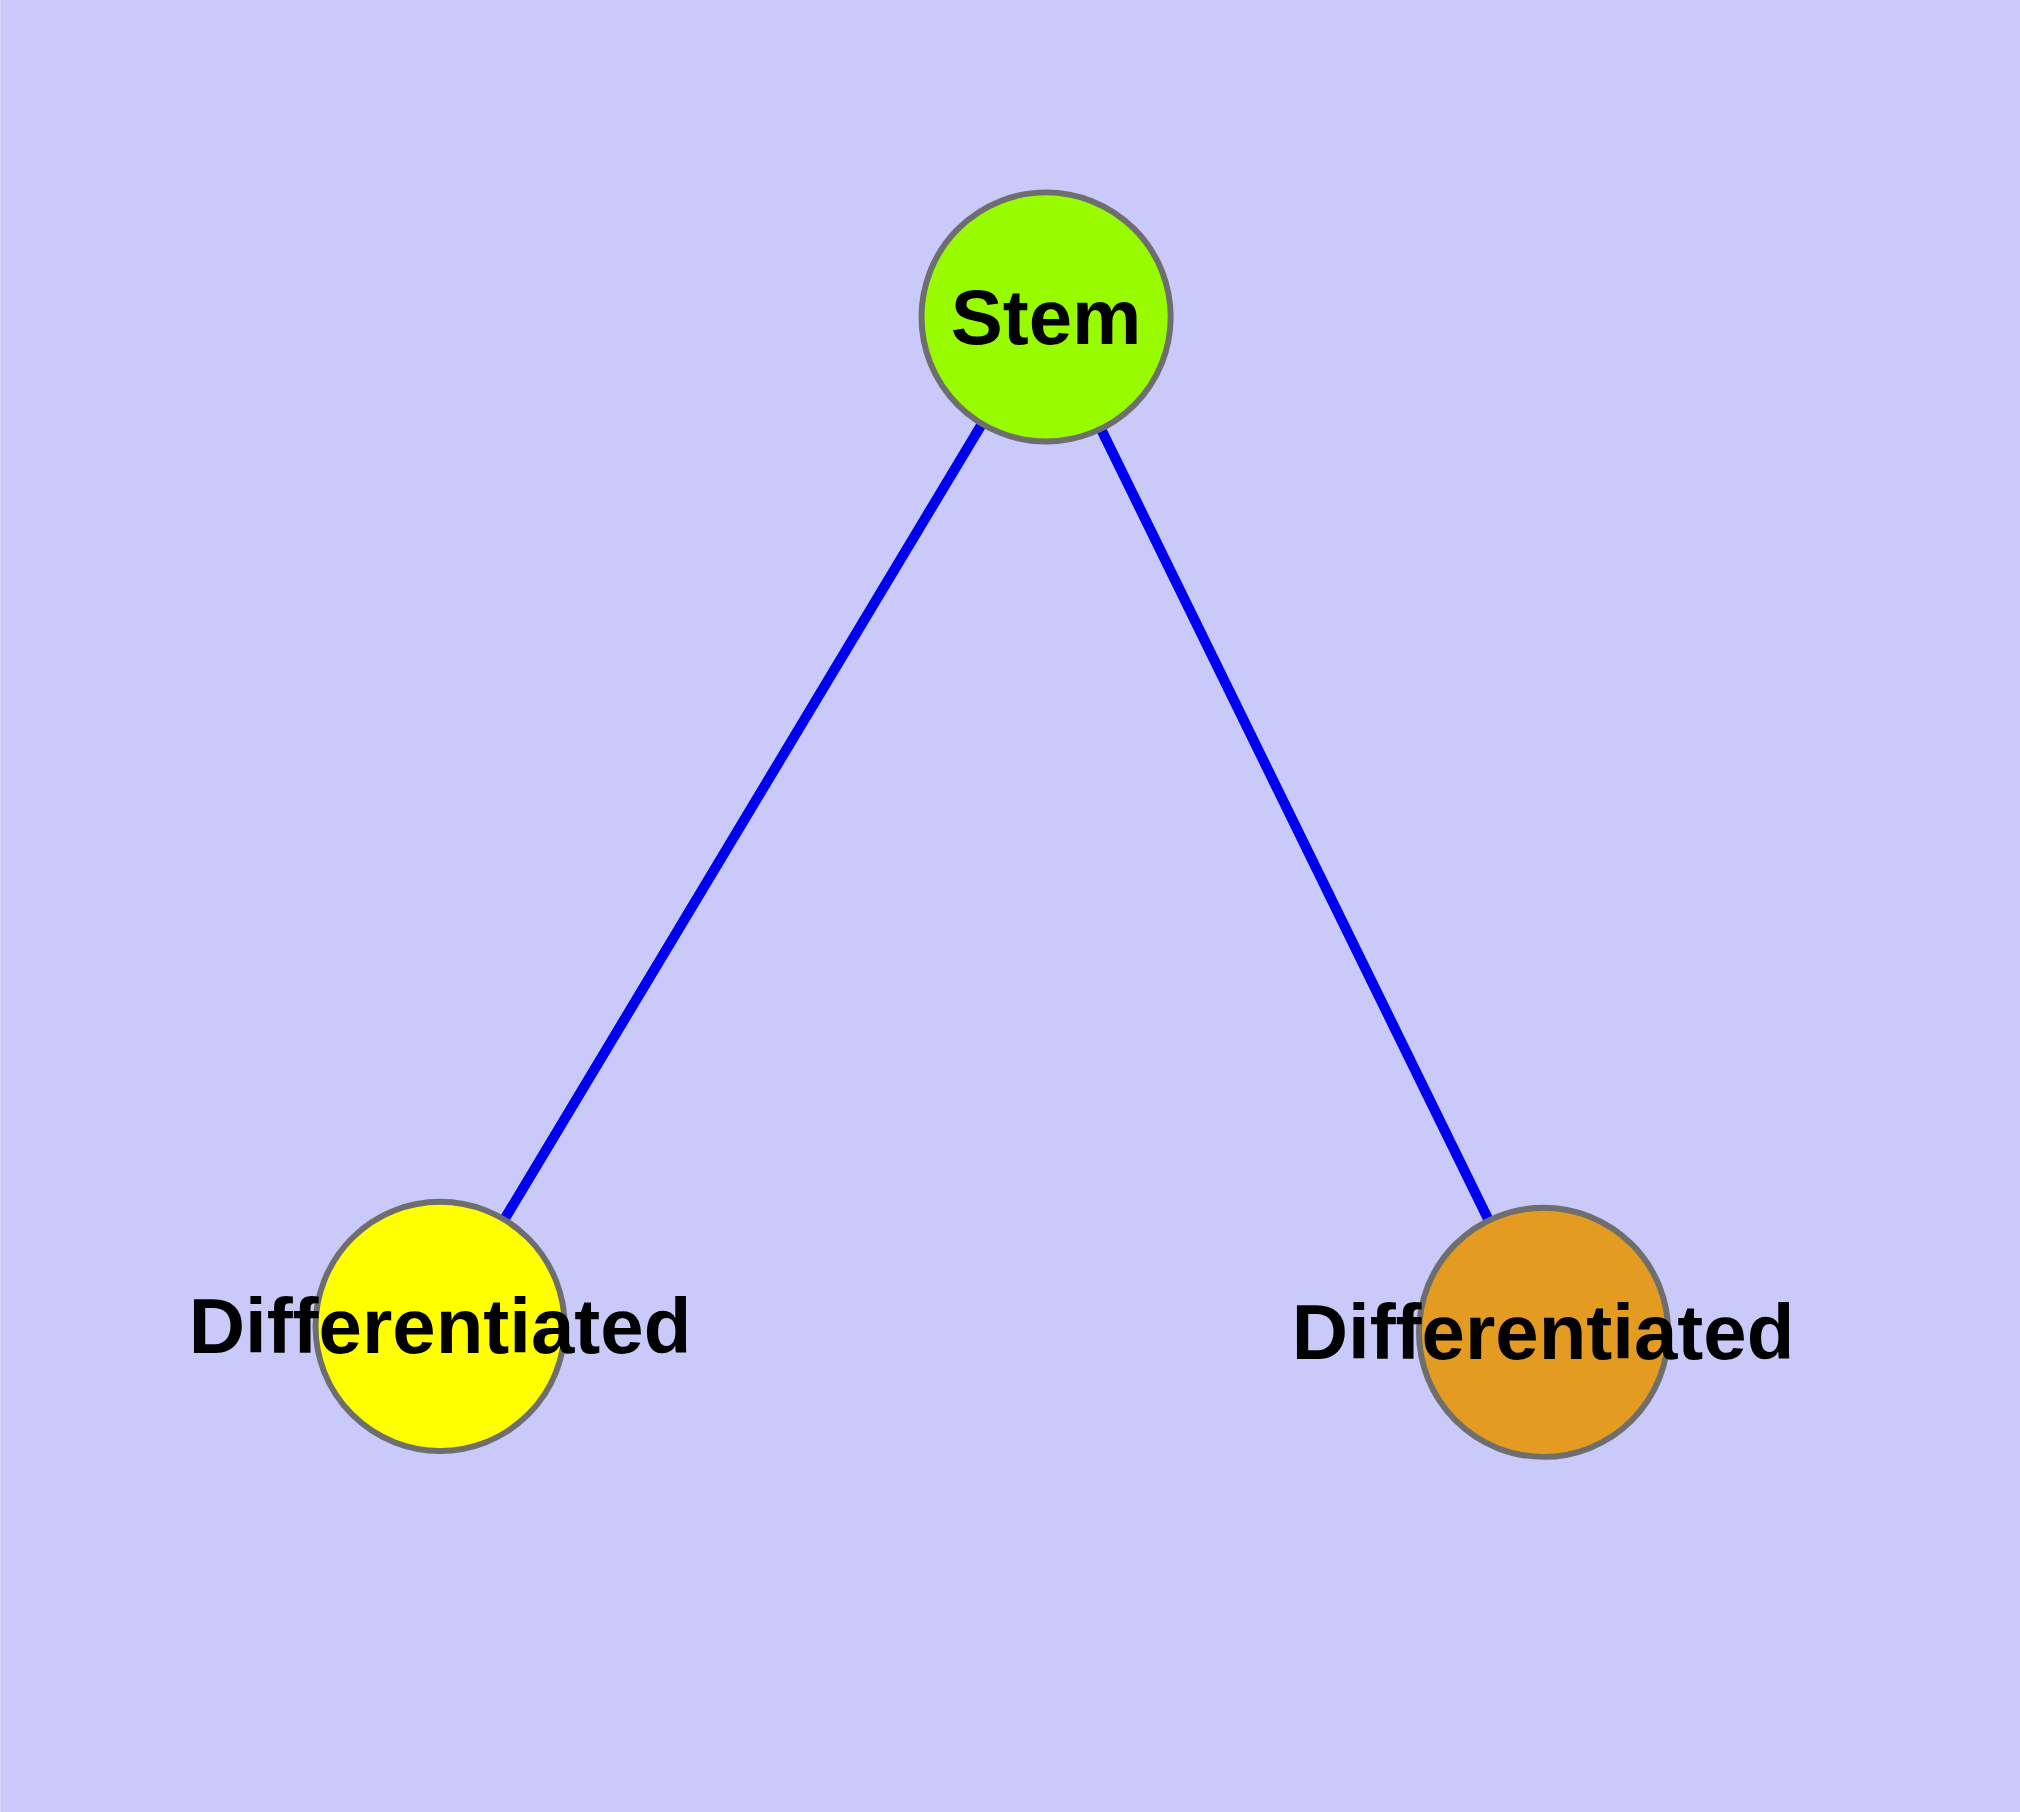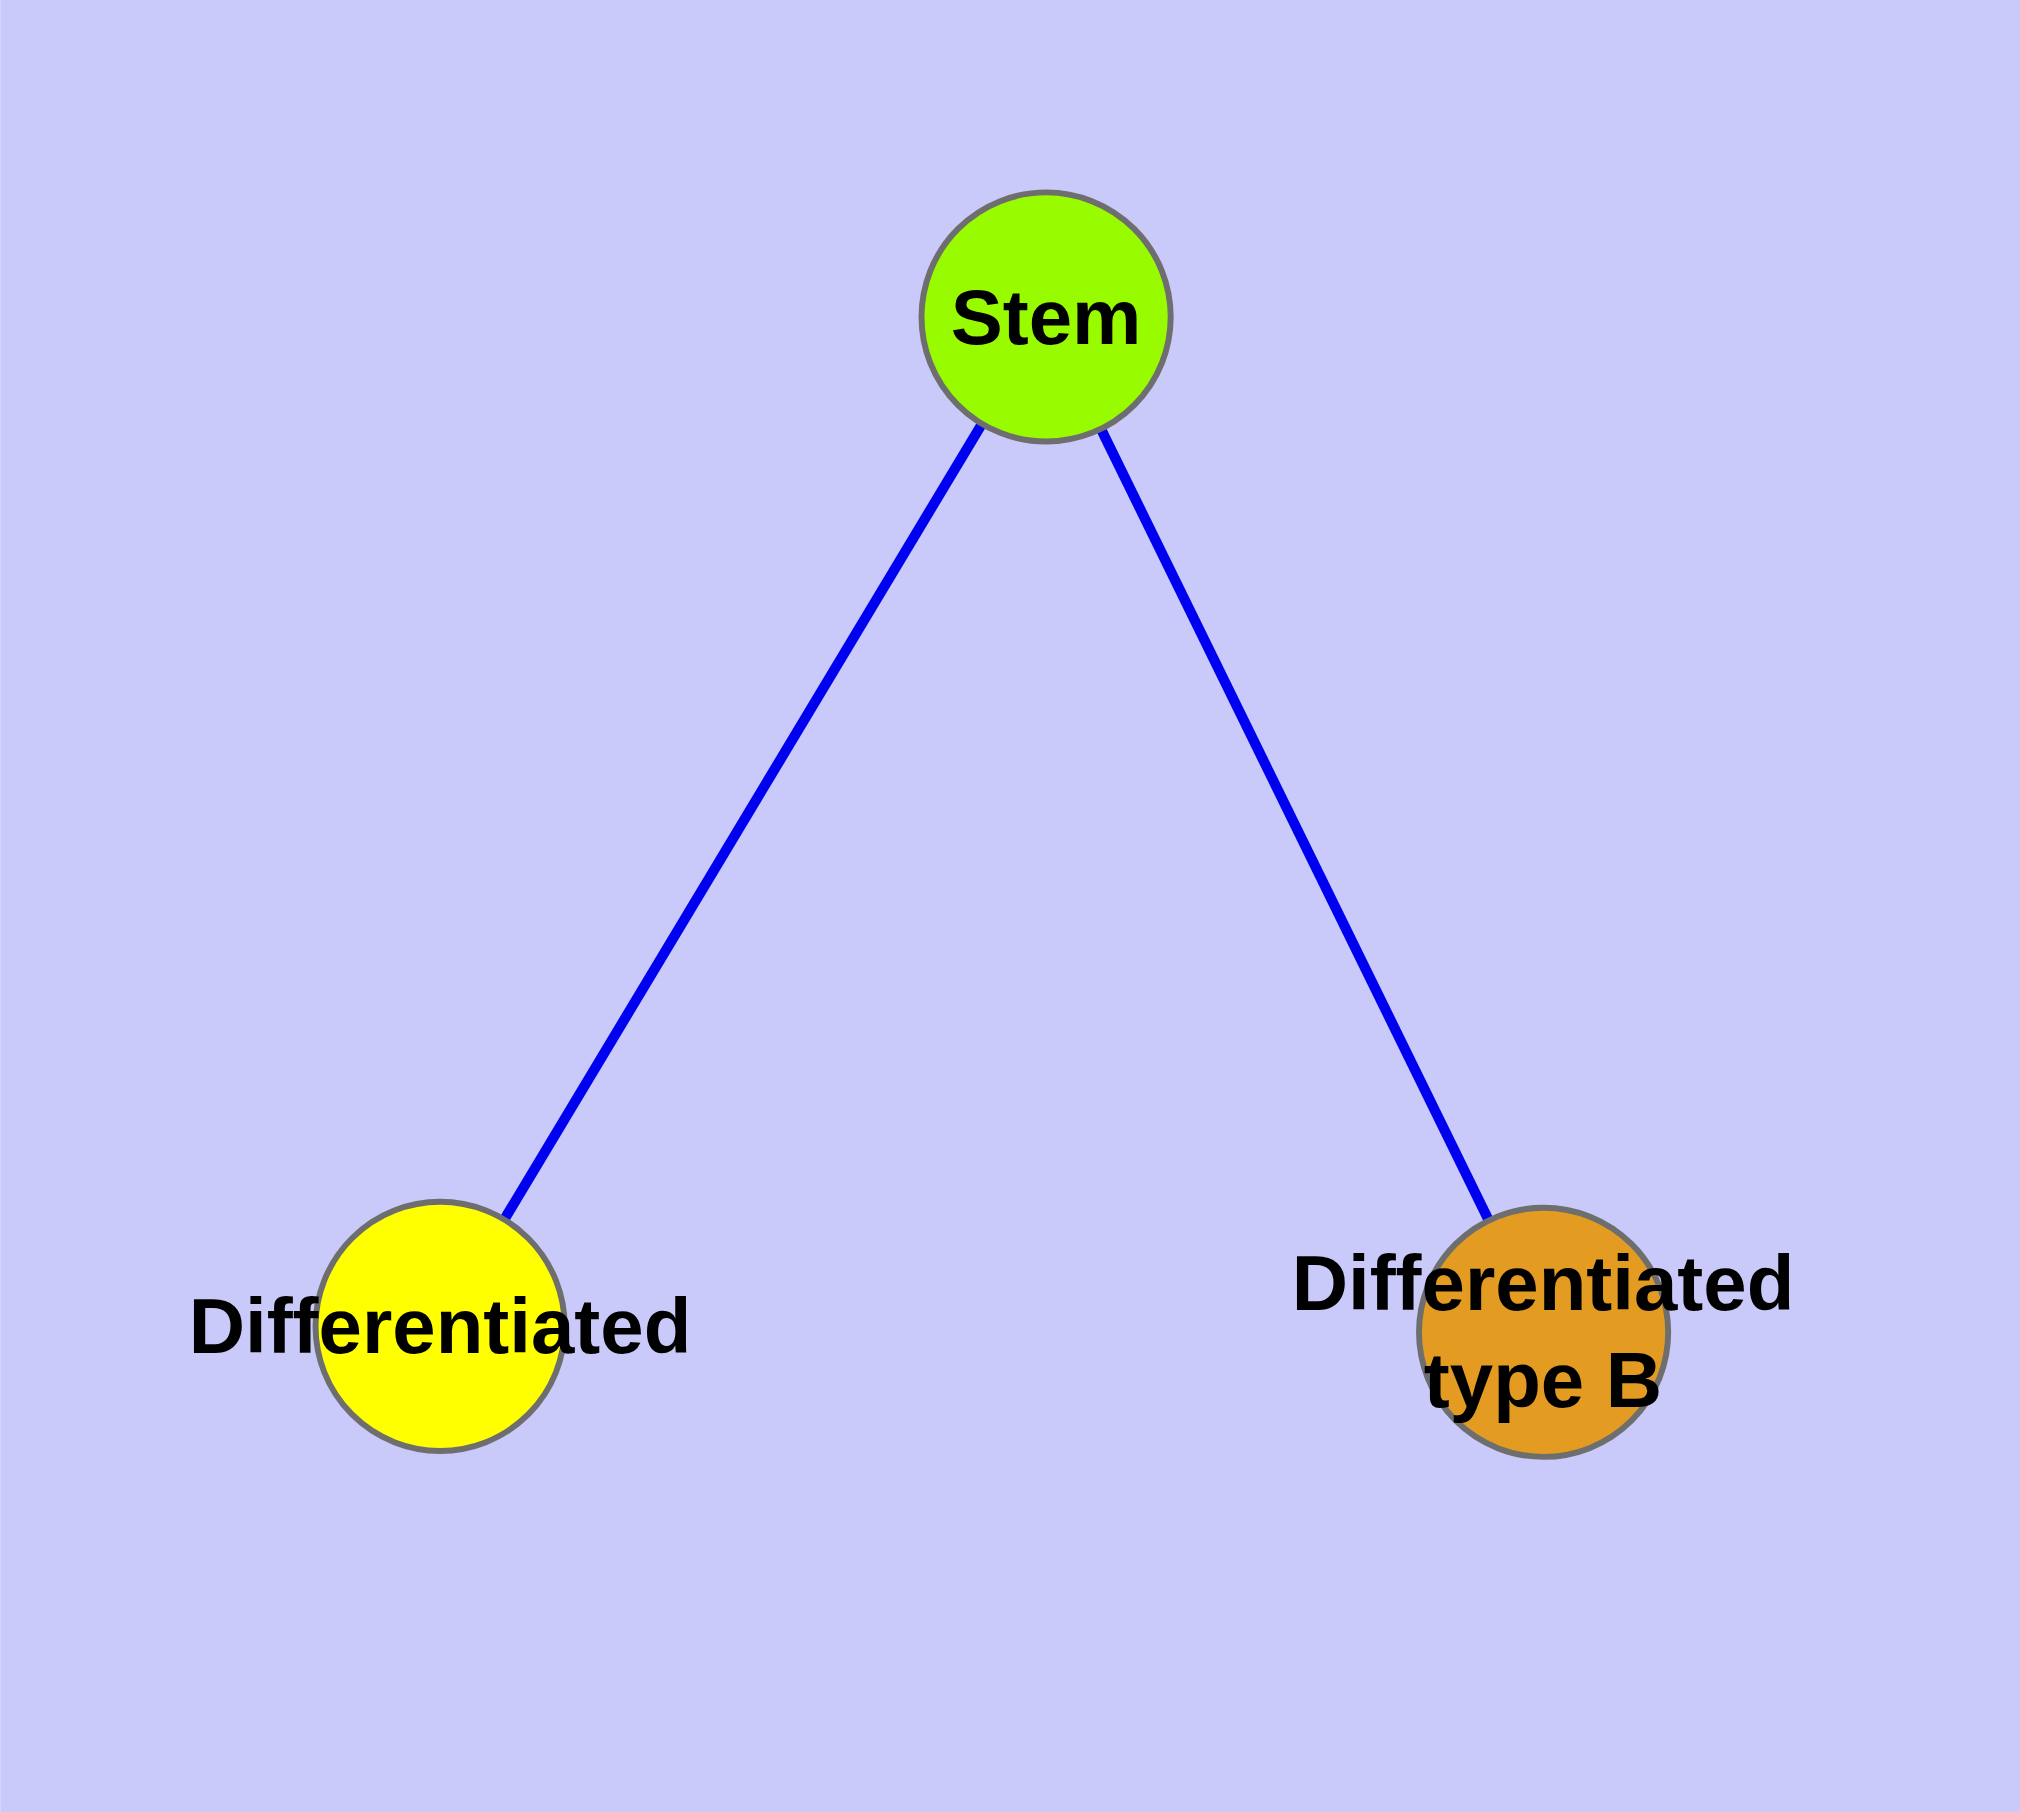--- a/index.html
+++ b/index.html
@@ -17,21 +17,21 @@
     position: absolute;
     left: 0;
     top: 0;
     width: 2021px;
     height: 1812px;
     display: block;
   }
   .node-label {
     position: absolute;
     transform: translate(-50%, -50%);
-    text-align: center;
+    text-align: right;
     font-weight: bold;
     font-size: 78px;
     line-height: 97px;
     color: #000000;
     white-space: nowrap;
     pointer-events: none;
   }
 </style>
 </head>
 <body>
@@ -56,17 +56,16 @@
   <div class="node-label" style="left: 1046px; top: 317px; color: rgb(0, 0, 0);">
     <div>Stem</div>
   </div>
 
   <div class="node-label" style="left: 440px; top: 1326px; color: rgb(0, 0, 0);">
     <div>Differentiated</div>
   </div>
 
   <div class="node-label" style="left: 1543px; top: 1332px; color: rgb(0, 0, 0);">
     <div>Differentiated</div>
-    <div>type B</div>
   </div>
 
 </div>
 
 
 </body></html>

